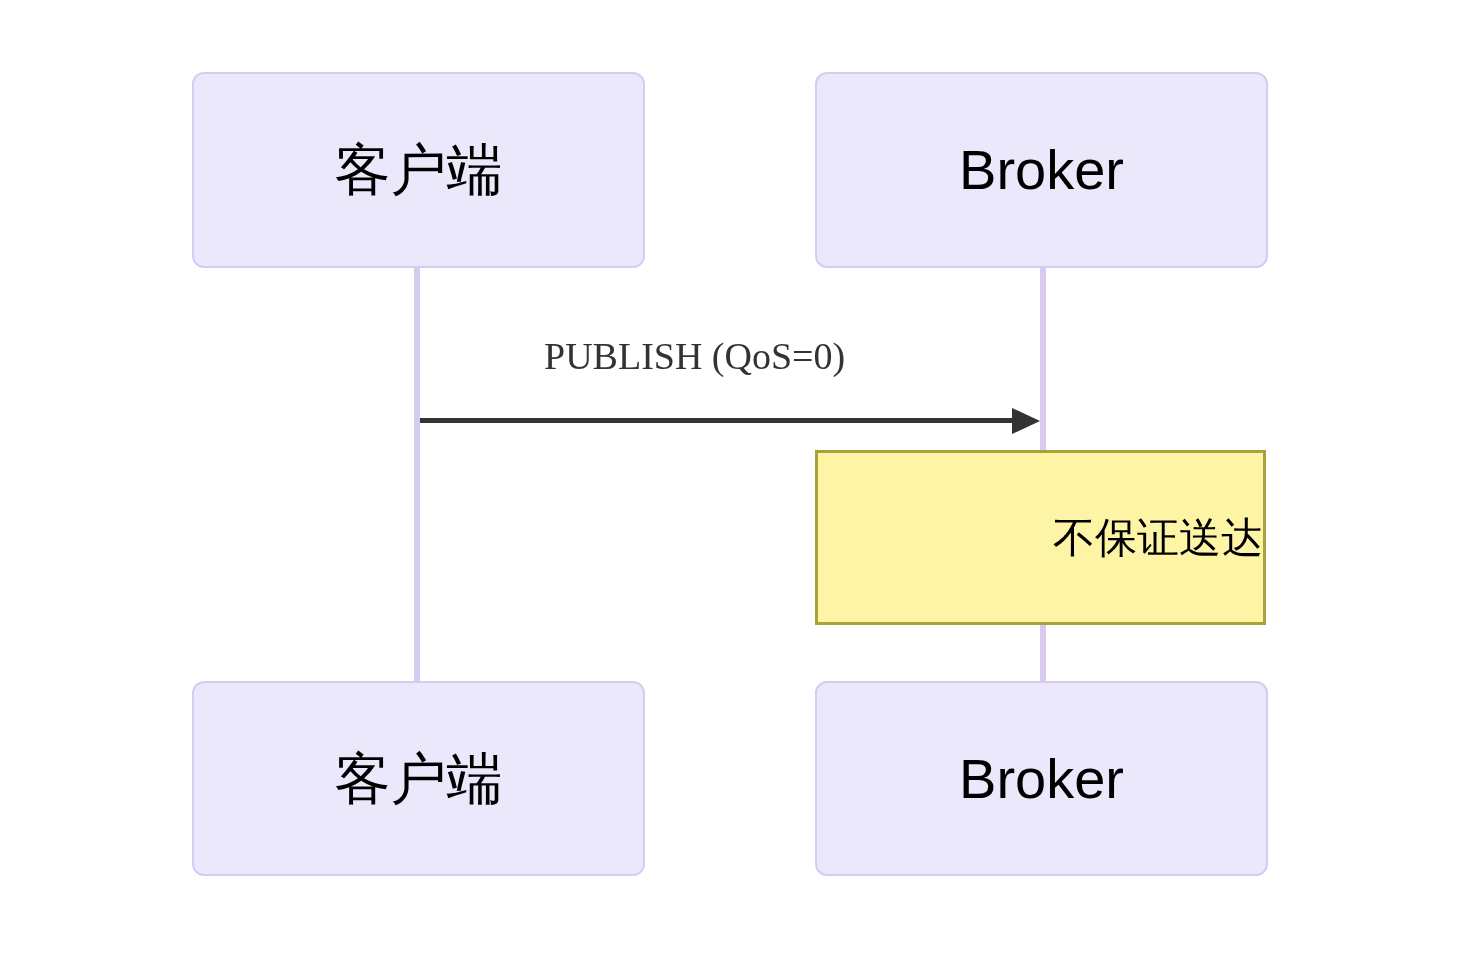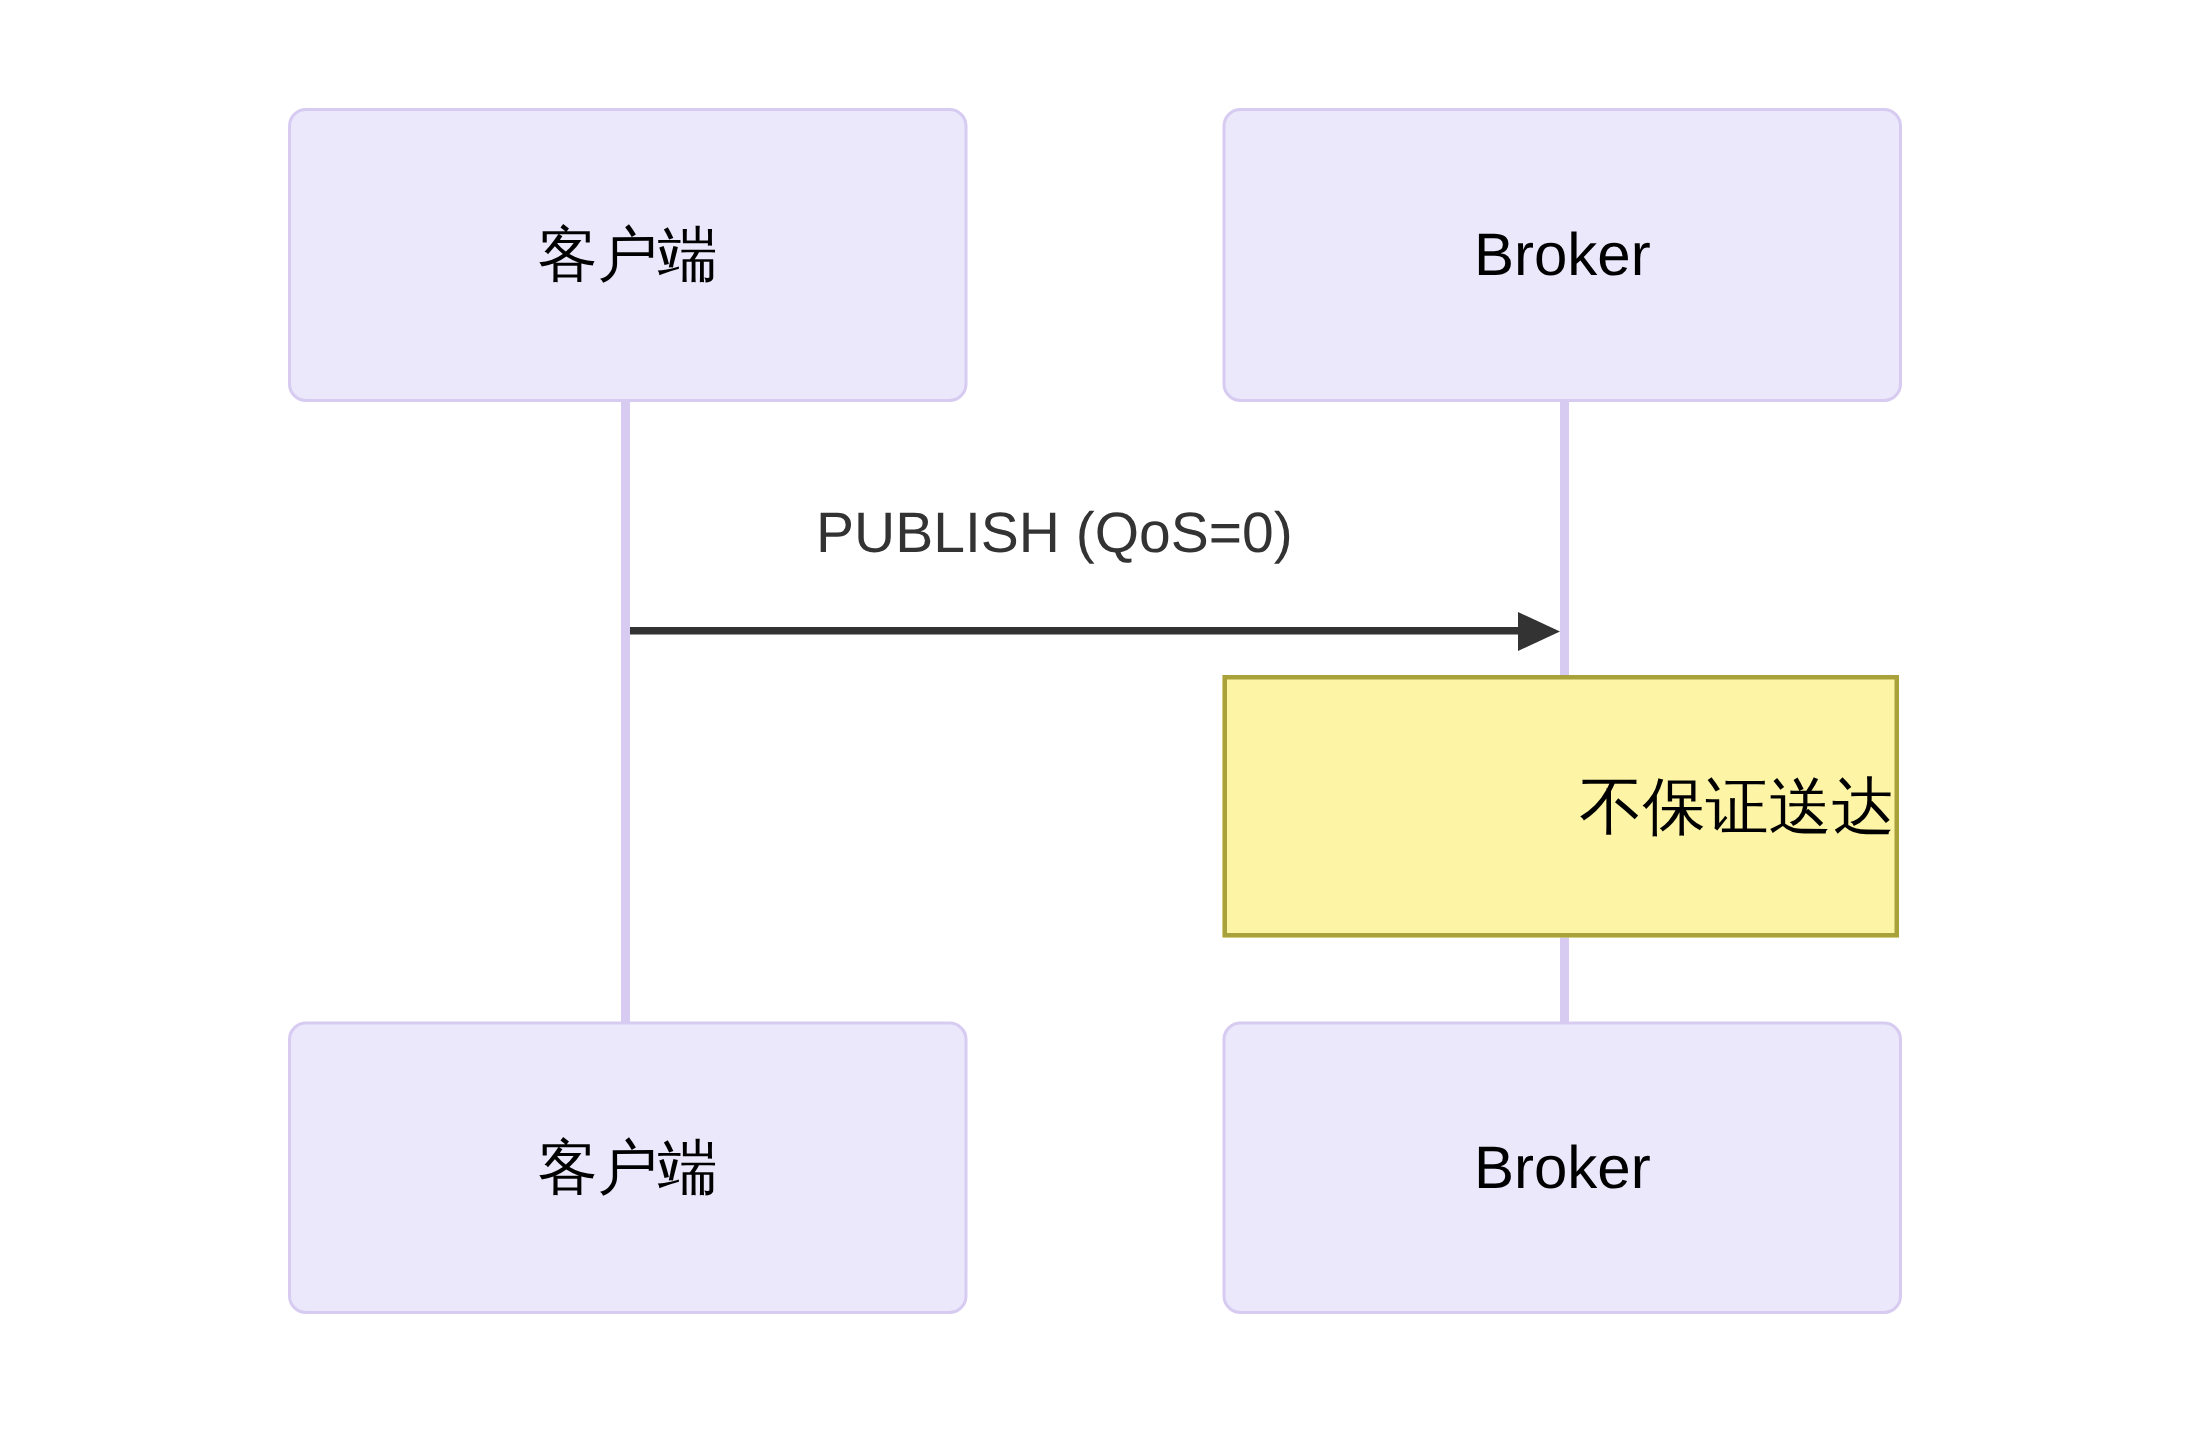--- a/index.html
+++ b/index.html
@@ -33,21 +33,21 @@
     box-sizing: border-box;
     background: #eae8fa;
     border: 2px solid #d7cbf2;
     border-radius: 12px;
     display: flex;
     align-items: center;
     justify-content: center;
     z-index: 3;
   }
   .participant .plabel {
-    font-size: 40px;
+    font-size: 56px;
     line-height: 1;
     color: #000000;
     font-weight: 400;
     white-space: nowrap;
     text-align: center;
   }
   .participant .plabel.cjk {
     font-family: "DejaVu Sans", "Liberation Sans", sans-serif;
   }
 
@@ -72,20 +72,21 @@
     border-left: 28px solid #333333;
     top: -10px;
   }
   .msg-label {
     position: absolute;
     font-size: 38px;
     line-height: 1;
     color: #333333;
     white-space: nowrap;
     z-index: 4;
+    font-family: Liberation Serif, serif;
   }
 
   
   .note {
     position: absolute;
     box-sizing: border-box;
     background: #fdf4a6;
     border: 3px solid #a9a23a;
     display: flex;
     flex-direction: column;

